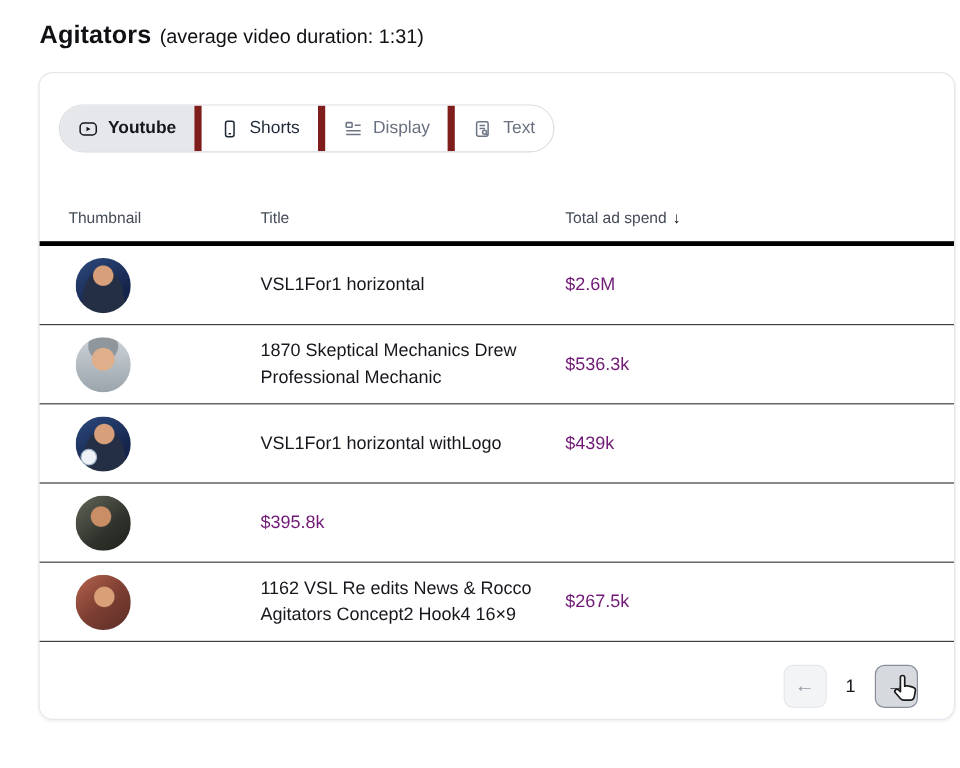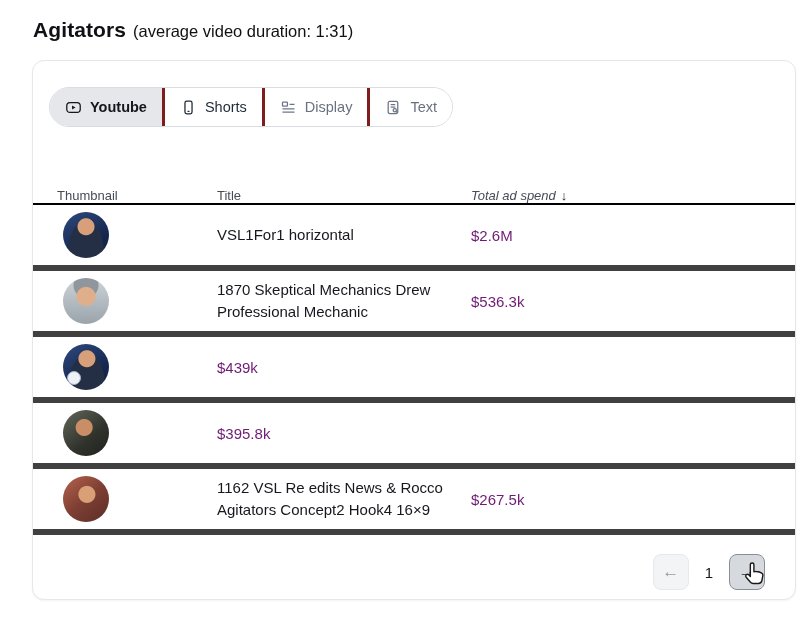--- a/index.html
+++ b/index.html
@@ -14,37 +14,37 @@
   
   .card { position: absolute; left: 32px; top: 60px; width: 764px; height: 540px;
     background: #fff; border: 1px solid #e4e7ec; border-radius: 12px;
     box-shadow: 0 1px 2px rgba(16,24,40,.05); }
 
   
   .tabs { position: absolute; left: 16px; top: 26px; display: inline-flex;
     border: 1px solid #d9dce1; border-radius: 20px; overflow: hidden; background: #fff; height: 40px; }
   .tab { display: flex; align-items: center; gap: 8px; padding: 0 15px; font-size: 14.5px;
     color: #697180; font-weight: 500; cursor: pointer; background: #fff; border: 0; }
-  .tab + .tab { border-left: 3px solid #7f1d1d; }
+  .tab + .tab { border-left: 6px solid #7f1d1d; }
   .tab.active { background: #e5e7ea; color: #15171c; font-weight: 600; }
   .tab.dark { color: #1f2937; }
   .tab svg { display: block; }
 
   
   .thead { position: absolute; left: 0; right: 0; top: 100px; height: 44px;
-    display: flex; align-items: flex-end; border-bottom: 2px solid #000000;
+    display: flex; align-items: center; border-bottom: 4px solid #000000;
     font-size: 13px; color: #454c59; font-weight: 500; }
   .col-thumb { width: 184px; padding-left: 24px; }
   .col-title { width: 254px; padding-right: 14px; }
-  .col-spend { flex: 1; font-style: italic; }
+  .col-spend { flex: 1; }
   .sort-arrow { font-weight: 700; color: #15171c; margin-left: 5px; font-size: 13px; }
 
   .tbody { position: absolute; left: 0; right: 0; top: 144px; }
   .row { display: flex; align-items: center; min-height: 66px; padding: 6px 0;
-    border-bottom: 6px solid #404040; }
+    border-bottom: 1px solid #404040; }
   .cell-thumb { width: 184px; padding-left: 30px; }
   .cell-title { width: 254px; padding-right: 14px; font-size: 15px; color: #16181d; line-height: 1.45; }
   .cell-spend { flex: 1; font-size: 15px; color: #701a75; }
 
   
   .av { width: 46px; height: 46px; border-radius: 50%; position: relative; overflow: hidden; }
   .av1 { background:
     radial-gradient(circle at 50% 32%, #d8a07a 0 8px, rgba(0,0,0,0) 9px),
     radial-gradient(ellipse at 50% 82%, #242f45 0 17px, rgba(0,0,0,0) 18px),
     linear-gradient(150deg, #2d4a7e, #15244a 70%); }
@@ -151,20 +151,21 @@
         <div class="av av2"></div>
       </div>
       <div class="cell-title">1870 Skeptical Mechanics Drew Professional Mechanic</div>
       <div class="cell-spend">$536.3k</div>
     </div>
 
     <div class="row">
       <div class="cell-thumb">
         <div class="av av3"></div>
       </div>
+      <div class="cell-title">VSL1For1 horizontal withLogo</div>
       <div class="cell-spend">$439k</div>
     </div>
 
     <div class="row">
       <div class="cell-thumb">
         <div class="av av4"></div>
       </div>
       <div class="cell-spend">$395.8k</div>
     </div>
 

